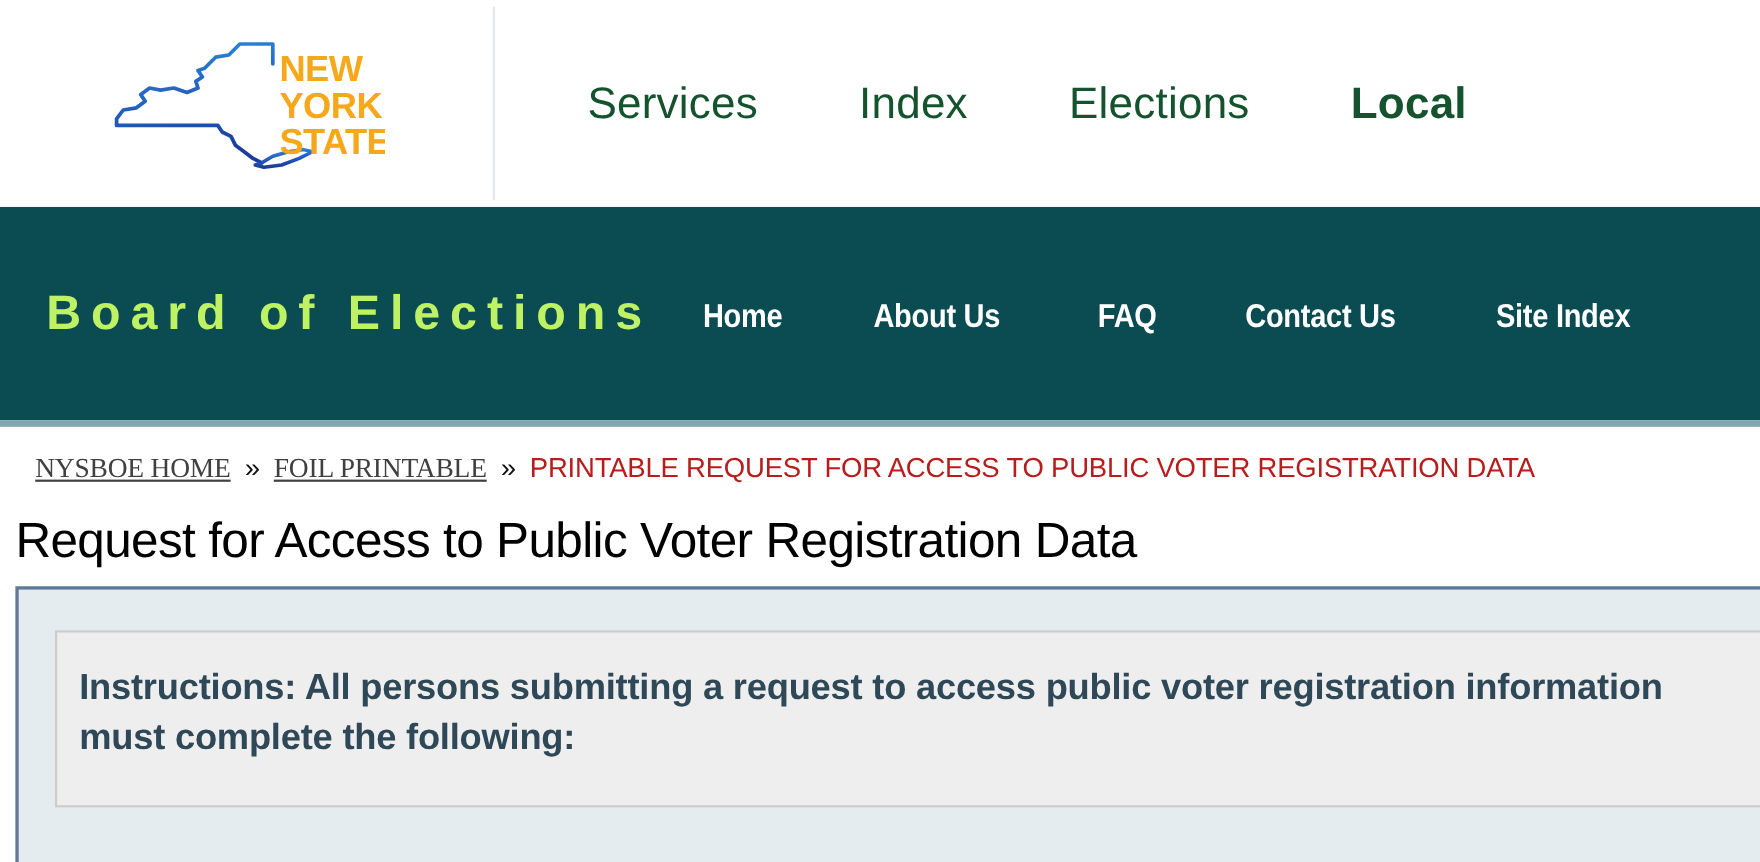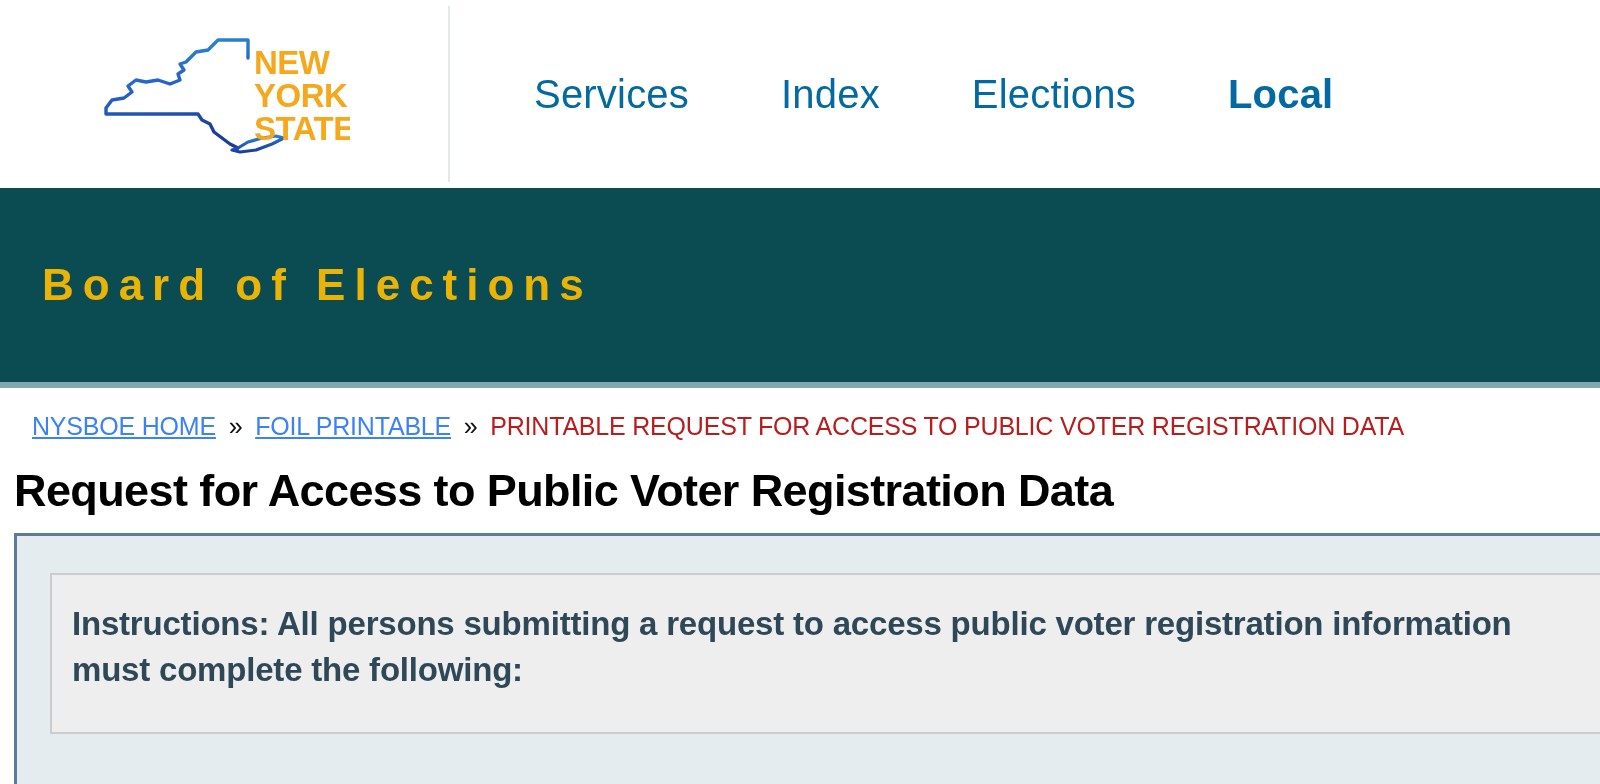--- a/index.html
+++ b/index.html
@@ -37,40 +37,40 @@
     height: 132px;
   }
   .state-nav {
     flex: 1;
     display: flex;
     align-items: center;
     padding-left: 84px;
     height: 176px;
   }
   .state-nav a {
-    color: #0369a1;
+    color: #14532d;
     text-decoration: none;
     font-size: 40px;
     font-weight: 400;
     letter-spacing: 0.2px;
     margin-right: 92px;
     white-space: nowrap;
   }
   .state-nav a:last-child { margin-right: 0; font-weight: bold; }
 
   
   .agency-banner {
     height: 194px;
     background: #0b4b52;
     display: flex;
     align-items: center;
     padding-left: 42px;
   }
   .agency-title {
-    color: #eab308;
+    color: #bef264;
     font-size: 44px;
     font-weight: 700;
     letter-spacing: 9px;
     white-space: nowrap;
     margin-right: 46px;
   }
   .agency-nav {
     display: flex;
     align-items: center;
     padding-top: 6px;
@@ -93,34 +93,35 @@
 
   
   .breadcrumb {
     padding: 24px 0 0 32px;
     font-size: 25px;
     color: #111111;
     white-space: nowrap;
     letter-spacing: -0.2px;
   }
   .breadcrumb a {
-    color: #3b82f6;
+    color: #404040;
     text-decoration: underline;
+    font-family: Liberation Serif, serif;
   }
   .breadcrumb .sep {
     color: #111111;
     margin: 0 6px;
   }
   .breadcrumb .current { color: #b91c1c; }
 
   
   .page-title {
     margin: 24px 0 0 14px;
     font-size: 45px;
-    font-weight: 700;
+    font-weight: 400;
     color: #000000;
     letter-spacing: -0.6px;
     white-space: nowrap;
   }
 
   
   .form-container {
     margin: 16px 0 0 14px;
     width: 1640px;
     min-height: 300px;
@@ -174,20 +175,27 @@
     <a href="#">Services</a>
     <a href="#">Index</a>
     <a href="#">Elections</a>
     <a href="#">Local</a>
   </nav>
 
 </div>
 
 <div class="agency-banner">
   <div class="agency-title">Board of Elections</div>
+  <nav class="agency-nav">
+    <a href="#">Home</a>
+    <a href="#">About Us</a>
+    <a href="#">FAQ</a>
+    <a href="#">Contact Us</a>
+    <a href="#">Site Index</a>
+  </nav>
 </div>
 <div class="accent-strip"></div>
 
 <div class="breadcrumb">
   <a href="#">NYSBOE HOME</a>
   <span class="sep">»</span>
   <a href="#">FOIL PRINTABLE</a>
   <span class="sep">»</span>
   <span class="current">PRINTABLE REQUEST FOR ACCESS TO PUBLIC VOTER REGISTRATION DATA</span>
 </div>

